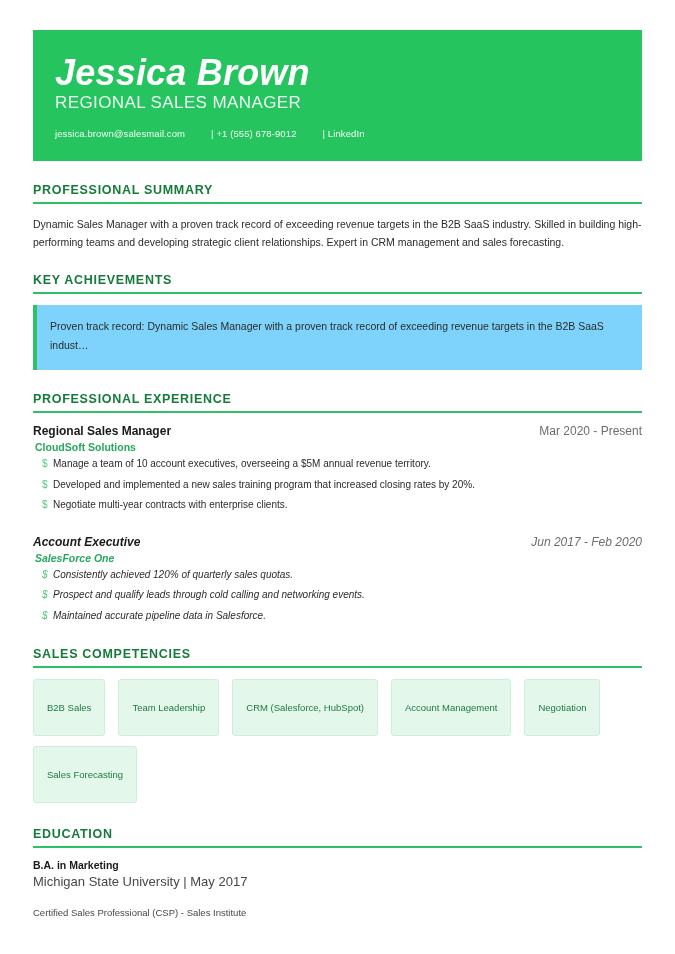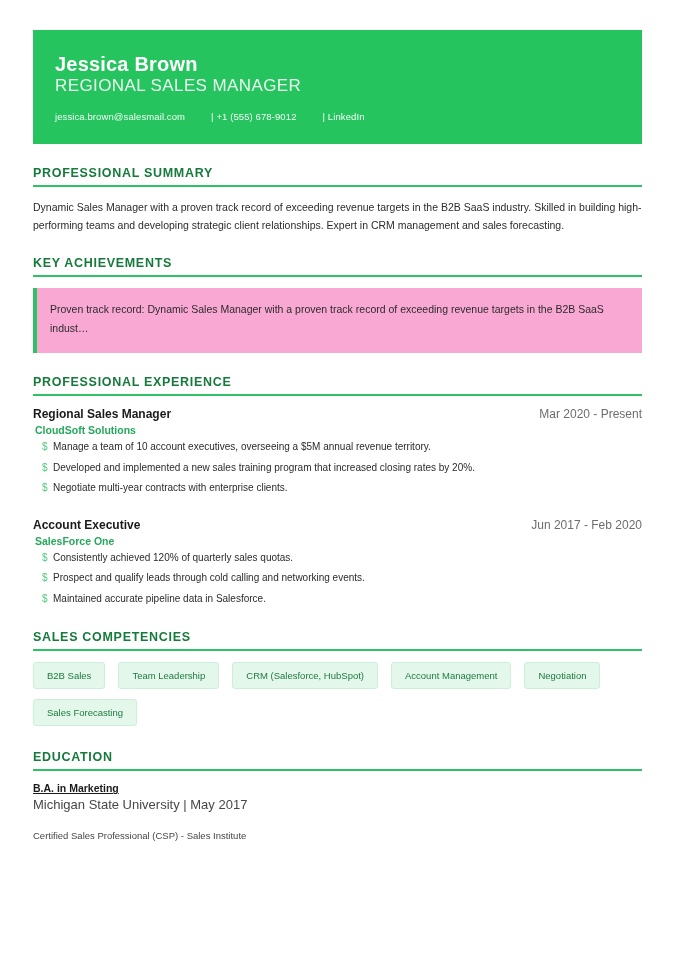--- a/index.html
+++ b/index.html
@@ -26,26 +26,27 @@
     box-sizing: border-box;
   }
 
   
   .banner {
     background: #25c45e;
     padding: 24px 22px 22px 22px;
     box-sizing: border-box;
   }
   .full-name {
-    font-size: 20px;
+    font-size: 36px;
     font-weight: bold;
     color: #ffffff;
     line-height: 1.06;
     letter-spacing: 0.2px;
     margin: 0 0 1px 0;
+    font-style: italic;
   }
   .job-title {
     font-size: 17px;
     font-weight: normal;
     color: #eafbf0;
     letter-spacing: 0.4px;
     line-height: 1.15;
     margin: 0;
   }
   .contact-line {
@@ -80,35 +81,35 @@
 
   .summary-text {
     font-size: 10.5px;
     line-height: 1.75;
     color: #2b2b2b;
     margin: 0;
   }
 
   
   .achievement-box {
-    background: #f9a8d4;
+    background: #7dd3fc;
     border-left: 4px solid #2ec267;
     padding: 12px 14px 16px 13px;
     box-sizing: border-box;
   }
   .achievement-text {
     font-size: 10.5px;
     line-height: 1.75;
     color: #2b2b2b;
     margin: 0;
   }
 
   
   .job { margin-bottom: 16px; }
-  .job:last-child { margin-bottom: 0; }
+  .job:last-child { margin-bottom: 0; font-style: italic; }
   .job-head {
     display: flex;
     justify-content: space-between;
     align-items: baseline;
   }
   .job-role {
     font-size: 12px;
     font-weight: bold;
     color: #1a1a1a;
     margin: 0;
@@ -153,32 +154,31 @@
     display: flex;
     flex-wrap: wrap;
     gap: 10px 13px;
   }
   .chip {
     background: #e3f7ea;
     border: 1px solid #cdeedb;
     border-radius: 3px;
     color: #1f7a42;
     font-size: 9.5px;
-    padding: 7px 13px;
+    padding: 22px 13px;
     white-space: nowrap;
     box-sizing: border-box;
   }
 
   
   .edu-degree {
     font-size: 10.5px;
     font-weight: bold;
     color: #1a1a1a;
     margin: 0 0 3px 0;
-    text-decoration: underline;
   }
   .edu-meta {
     font-size: 13px;
     color: #474747;
     margin: 0;
   }
   .cert-line {
     font-size: 9.5px;
     color: #474747;
     margin: 18px 0 0 0;

